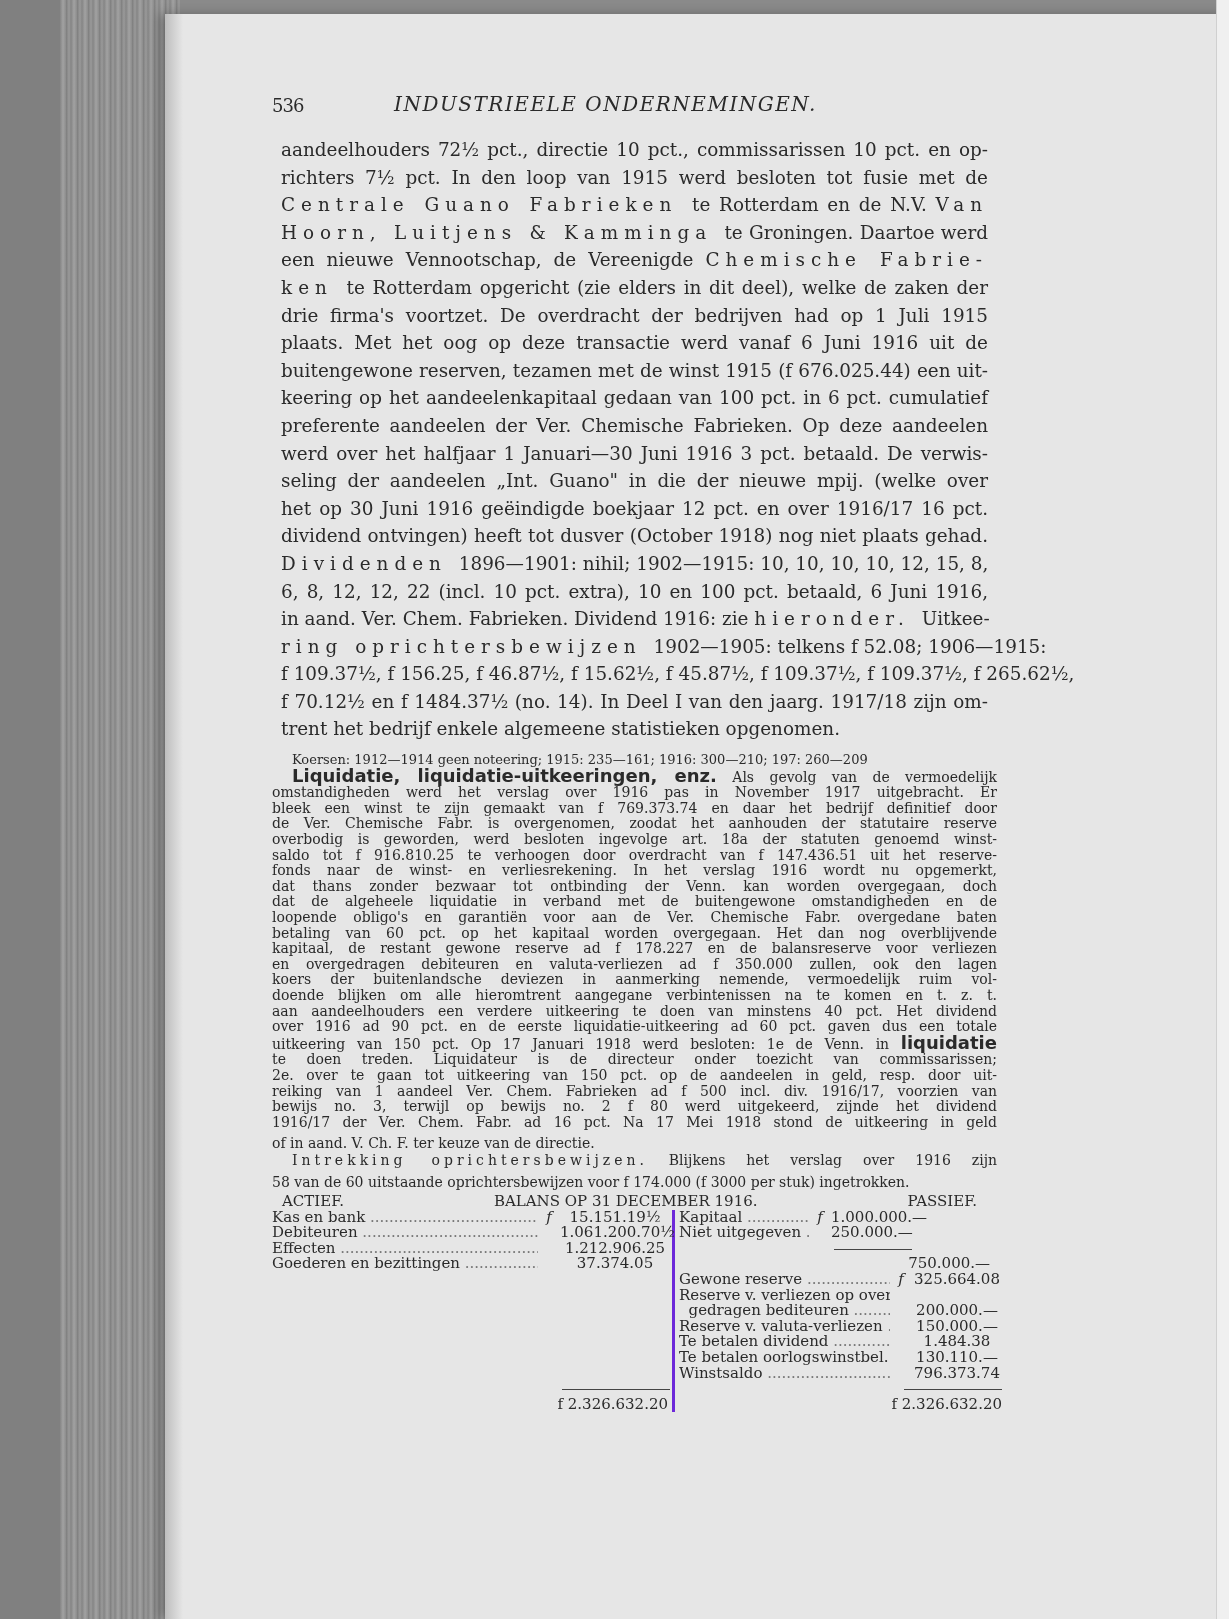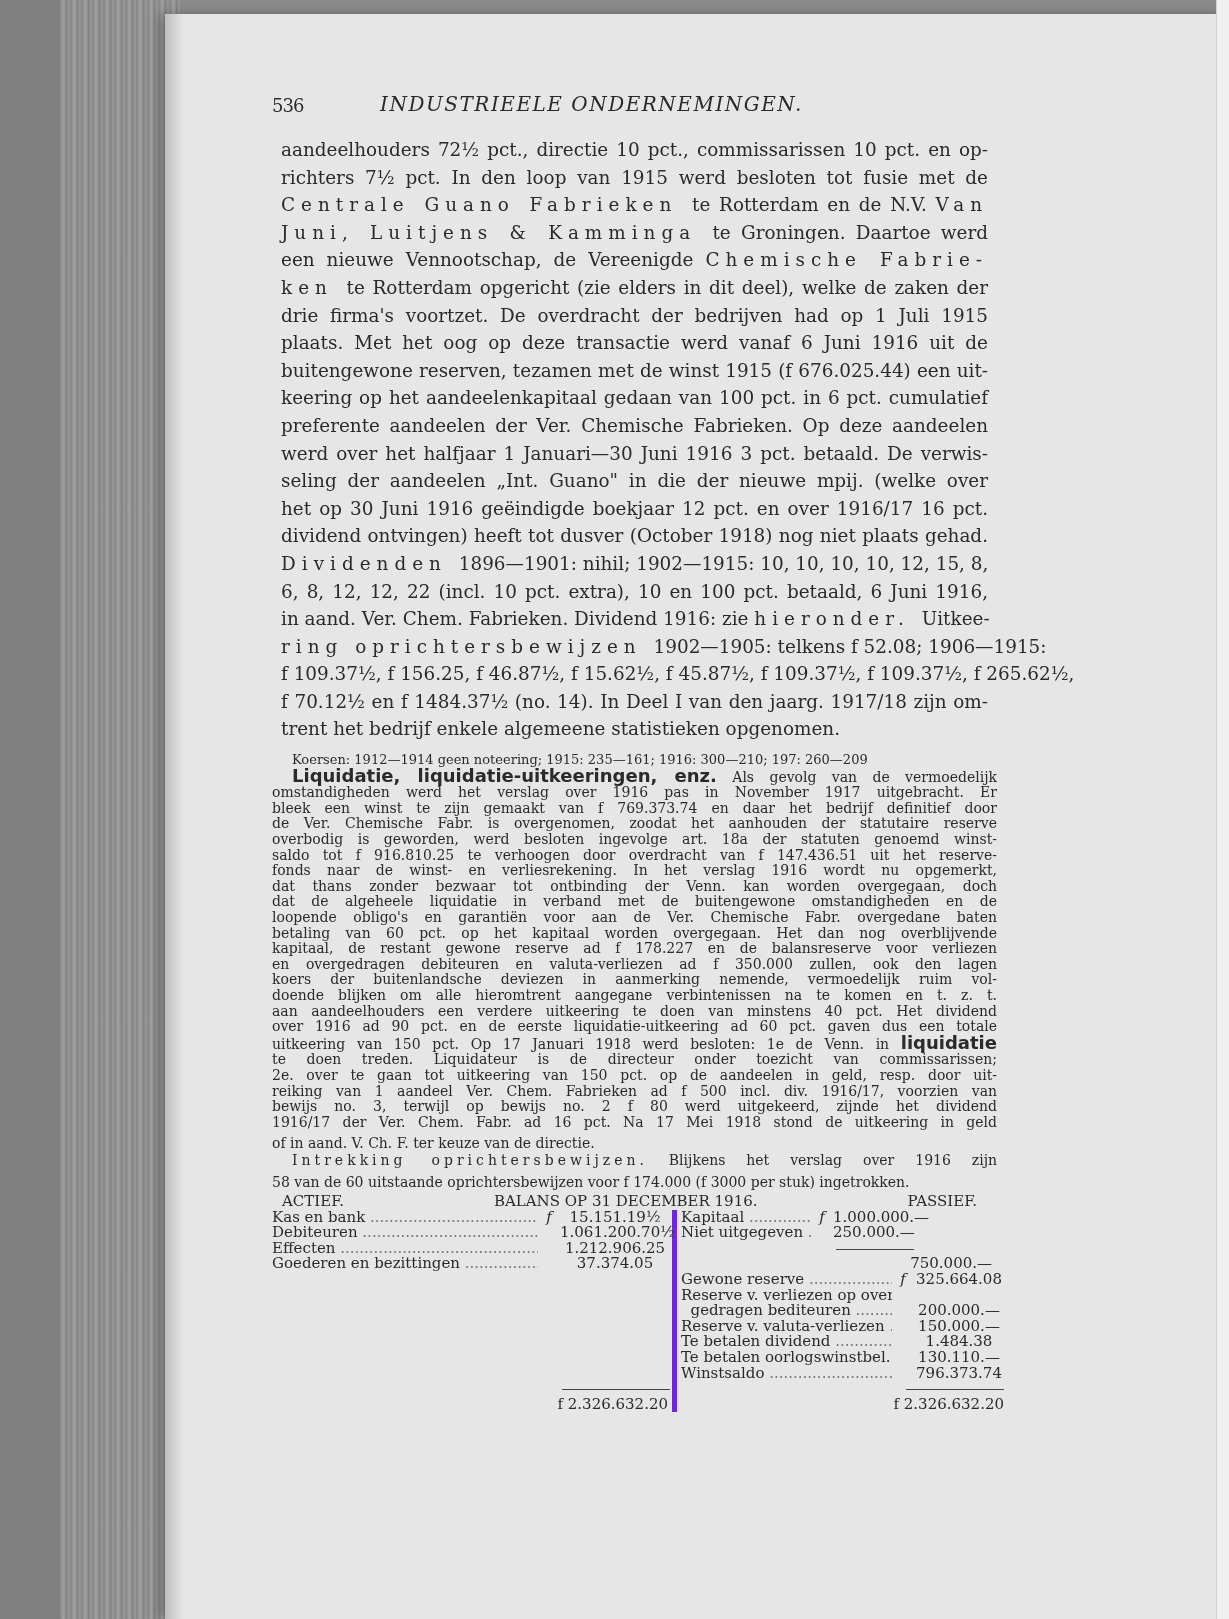--- a/index.html
+++ b/index.html
@@ -31,42 +31,42 @@
     position: absolute; right: 0; top: 0; width: 12px; height: 1619px;
     background: #f0f0f0; border-left: 1px solid #d0d0d0;
   }
   .content {
     position: absolute; left: 272px; top: 86px; width: 725px;
   }
   .header {
     display: flex; align-items: flex-end; height: 30px; margin-bottom: 20px;
   }
   .page-number { font-size: 18px; width: 100px; letter-spacing: -1px; }
-  .running-title { font-size: 20px; font-style: italic; letter-spacing: 1.5px; margin-left: 8px; }
+  .running-title { font-size: 20px; font-style: italic; letter-spacing: 1.5px; margin-left: 22px; }
   .body-text {
     font-size: 18.4px; line-height: 27.6px; text-align: justify;
     margin: 9px;
   }
   .body-text .line { display: block; text-align: justify; text-align-last: justify; white-space: nowrap; }
   .body-text .line.last { text-align-last: left; }
   .spaced { letter-spacing: 6px; }
   .small {
     font-size: 14px; line-height: 15.6px; margin: 0;
   }
   .small .line { display: block; text-align: justify; text-align-last: justify; white-space: nowrap; }
   .small .line.last { text-align-last: left; margin-top: 6px; }
   .small .indent { padding-left: 20px; }
   .bold-sans { font-family: "DejaVu Sans", "Liberation Sans", sans-serif; font-weight: bold; font-size: 18px; }
   .koersen { margin-top: 2px; font-size: 13px; }
   .balance {
     margin-top: 4px; font-size: 15px; line-height: 15.6px; position: relative; width: 725px;
   }
   .bal-head { display: flex; justify-content: space-between; padding-left: 10px; padding-right: 20px; }
   .bal-grid { display: flex; position: relative; }
-  .bal-left { width: 400px; border-right: 5px solid #6d28d9; }
+  .bal-left { width: 400px; border-right: 3px solid #6d28d9; }
   .bal-right { width: 325px; padding-left: 4px; }
   .bal-row { display: flex; white-space: nowrap; height: 15.6px; }
   .bal-label { flex: 1; overflow: hidden; }
   .bal-label::after { content: " ..........................................................."; color: #777; }
   .bal-label.nodots::after { content: ""; }
   .bal-cur { width: 22px; text-align: center; font-style: italic; }
   .bal-val { width: 110px; text-align: center; padding-right: 2px; }
   .bal-right .bal-val { width: 90px; }
 </style>
 </head>
@@ -81,21 +81,21 @@
 <div class="content">
   <div class="header">
     <span class="page-number">536</span>
     <span class="running-title">INDUSTRIEELE ONDERNEMINGEN.</span>
   </div>
 
   <div class="body-text" id="main-para">
       <span class="line" style="text-indent: 0px;">aandeelhouders 72½ pct., directie 10 pct., commissarissen 10 pct. en op-</span>
       <span class="line">richters 7½ pct. In den loop van 1915 werd besloten tot fusie met de</span>
       <span class="line"><span class="spaced">Centrale </span><span class="spaced">Guano </span><span class="spaced">Fabrieken </span><span>te </span><span>Rotterdam </span><span>en </span><span>de </span><span>N.V. </span><span class="spaced">Van</span></span>
-      <span class="line"><span class="spaced">Juni, </span><span class="spaced">Luitjens </span><span class="spaced">&amp; </span><span class="spaced">Kamminga </span><span>te </span><span>Groningen. </span><span>Daartoe </span><span>werd</span></span>
+      <span class="line"><span class="spaced">Hoorn, </span><span class="spaced">Luitjens </span><span class="spaced">&amp; </span><span class="spaced">Kamminga </span><span>te </span><span>Groningen. </span><span>Daartoe </span><span>werd</span></span>
       <span class="line"><span>een </span><span>nieuwe </span><span>Vennootschap, </span><span>de </span><span>Vereenigde </span><span class="spaced">Chemische </span><span class="spaced">Fabrie-</span></span>
       <span class="line"><span class="spaced">ken </span><span>te </span><span>Rotterdam </span><span>opgericht </span><span>(zie </span><span>elders </span><span>in </span><span>dit </span><span>deel), </span><span>welke </span><span>de </span><span>zaken </span><span>der</span></span>
       <span class="line">drie firma's voortzet. De overdracht der bedrijven had op 1 Juli 1915</span>
       <span class="line">plaats. Met het oog op deze transactie werd vanaf 6 Juni 1916 uit de</span>
       <span class="line">buitengewone reserven, tezamen met de winst 1915 (f 676.025.44) een uit-</span>
       <span class="line">keering op het aandeelenkapitaal gedaan van 100 pct. in 6 pct. cumulatief</span>
       <span class="line">preferente aandeelen der Ver. Chemische Fabrieken. Op deze aandeelen</span>
       <span class="line">werd over het halfjaar 1 Januari—30 Juni 1916 3 pct. betaald. De verwis-</span>
       <span class="line">seling der aandeelen „Int. Guano" in die der nieuwe mpij. (welke over</span>
       <span class="line">het op 30 Juni 1916 geëindigde boekjaar 12 pct. en over 1916/17 16 pct.</span>

